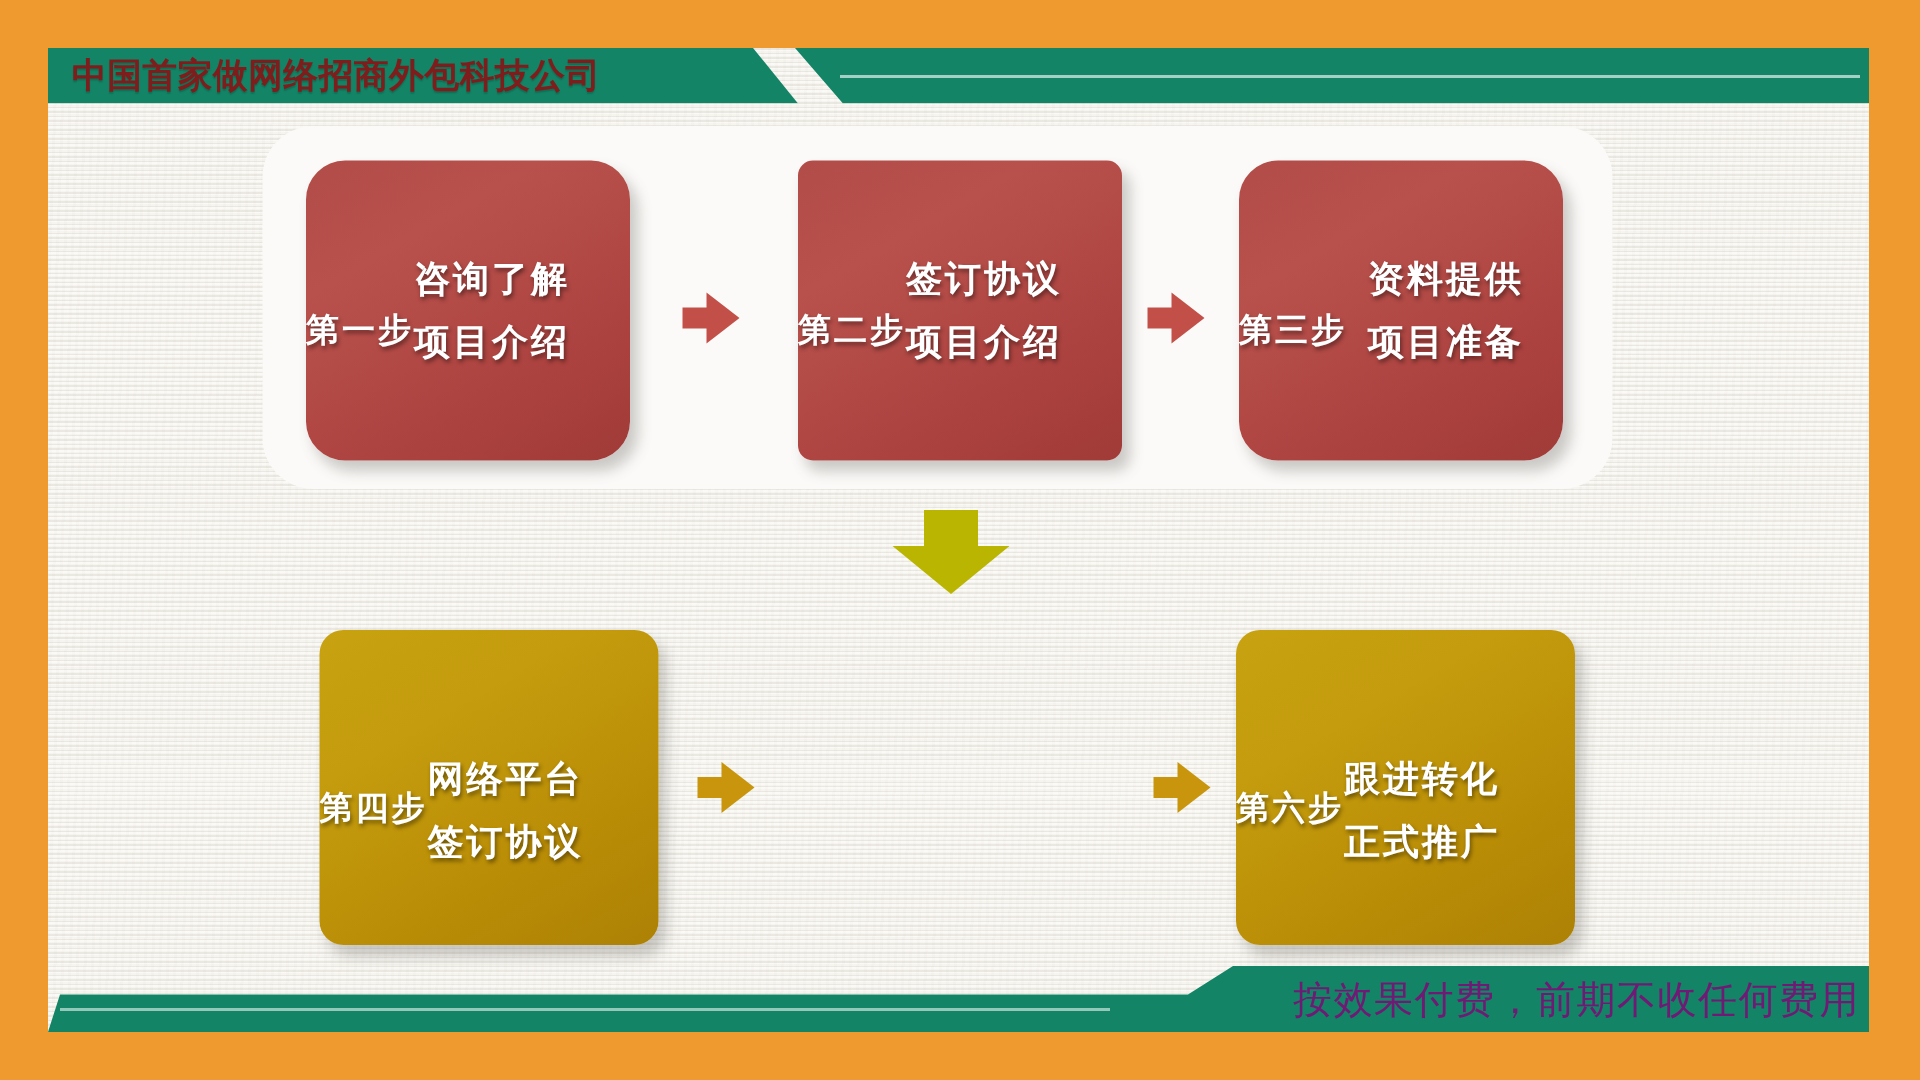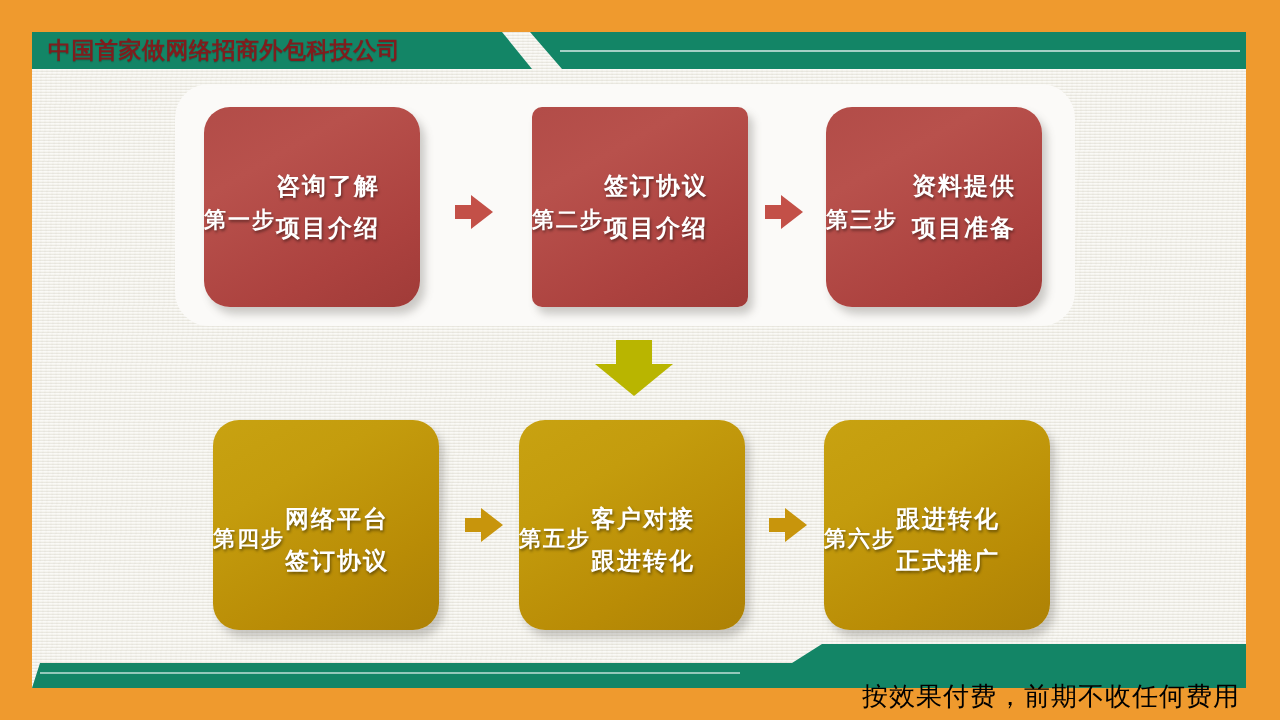--- a/index.html
+++ b/index.html
@@ -128,21 +128,21 @@
     letter-spacing: 2px;
     text-shadow: 1px 2px 3px rgba(0,0,0,0.45);
   }
 
   
   .row1 { top: 107px; width: 216px; height: 200px; }
   .row1 .step-title { margin-top: 25px; }
   .row1 .step-lines { }
 
   
-  .row2 { top: 420px; width: 226px; height: 210px; }
+  .row2 { top: 420px; width: 226px; height: 210px; border-radius: 16px; }
   .row2 .step-title { margin-top: 27px; }
   .row2 .step-lines { margin-top: 30px; }
 
   #box1 { left: 204px; }
   #box2 { left: 532px; border-radius: 10px; }
   #box3 { left: 826px; gap: 14px; }
   #box4 { left: 213px; }
   #box5 { left: 519px; }
   #box6 { left: 824px; }
 
@@ -228,26 +228,25 @@
     background: rgba(255,255,255,0.55);
     z-index: 7;
   }
   #footer-text {
     position: absolute;
     right: 40px;
     top: 644px;
     height: 44px;
     display: flex;
     align-items: center;
-    color: #000000;
+    color: #701a75;
     font-size: 26px;
     letter-spacing: 1px;
     white-space: nowrap;
     z-index: 8;
-    margin-top: 30px;
   }
 </style>
 </head>
 <body>
 
 <div id="slide">
 
   <div id="canvas">
 
     <div style="position:absolute;left:143px;top:52px;width:900px;height:242px;background:#fbfaf8;border-radius:34px;"></div>
@@ -304,27 +303,20 @@
       <div class="step-line">网络平台</div>
       <div class="step-line">签订协议</div>
     </div>
   </div>
 
   <div class="h-arrow gold" id="arrow-4-5">
     <div class="shaft"></div>
     <div class="head"></div>
   </div>
 
-  <div class="step-box gold row2" id="box5">
-    <div class="step-title">第五步</div>
-    <div class="step-lines">
-      <div class="step-line">客户对接</div>
-      <div class="step-line">跟进转化</div>
-    </div>
-  </div>
 
   <div class="h-arrow gold" id="arrow-5-6">
     <div class="shaft"></div>
     <div class="head"></div>
   </div>
 
   <div class="step-box gold row2" id="box6">
     <div class="step-title">第六步</div>
     <div class="step-lines">
       <div class="step-line">跟进转化</div>

